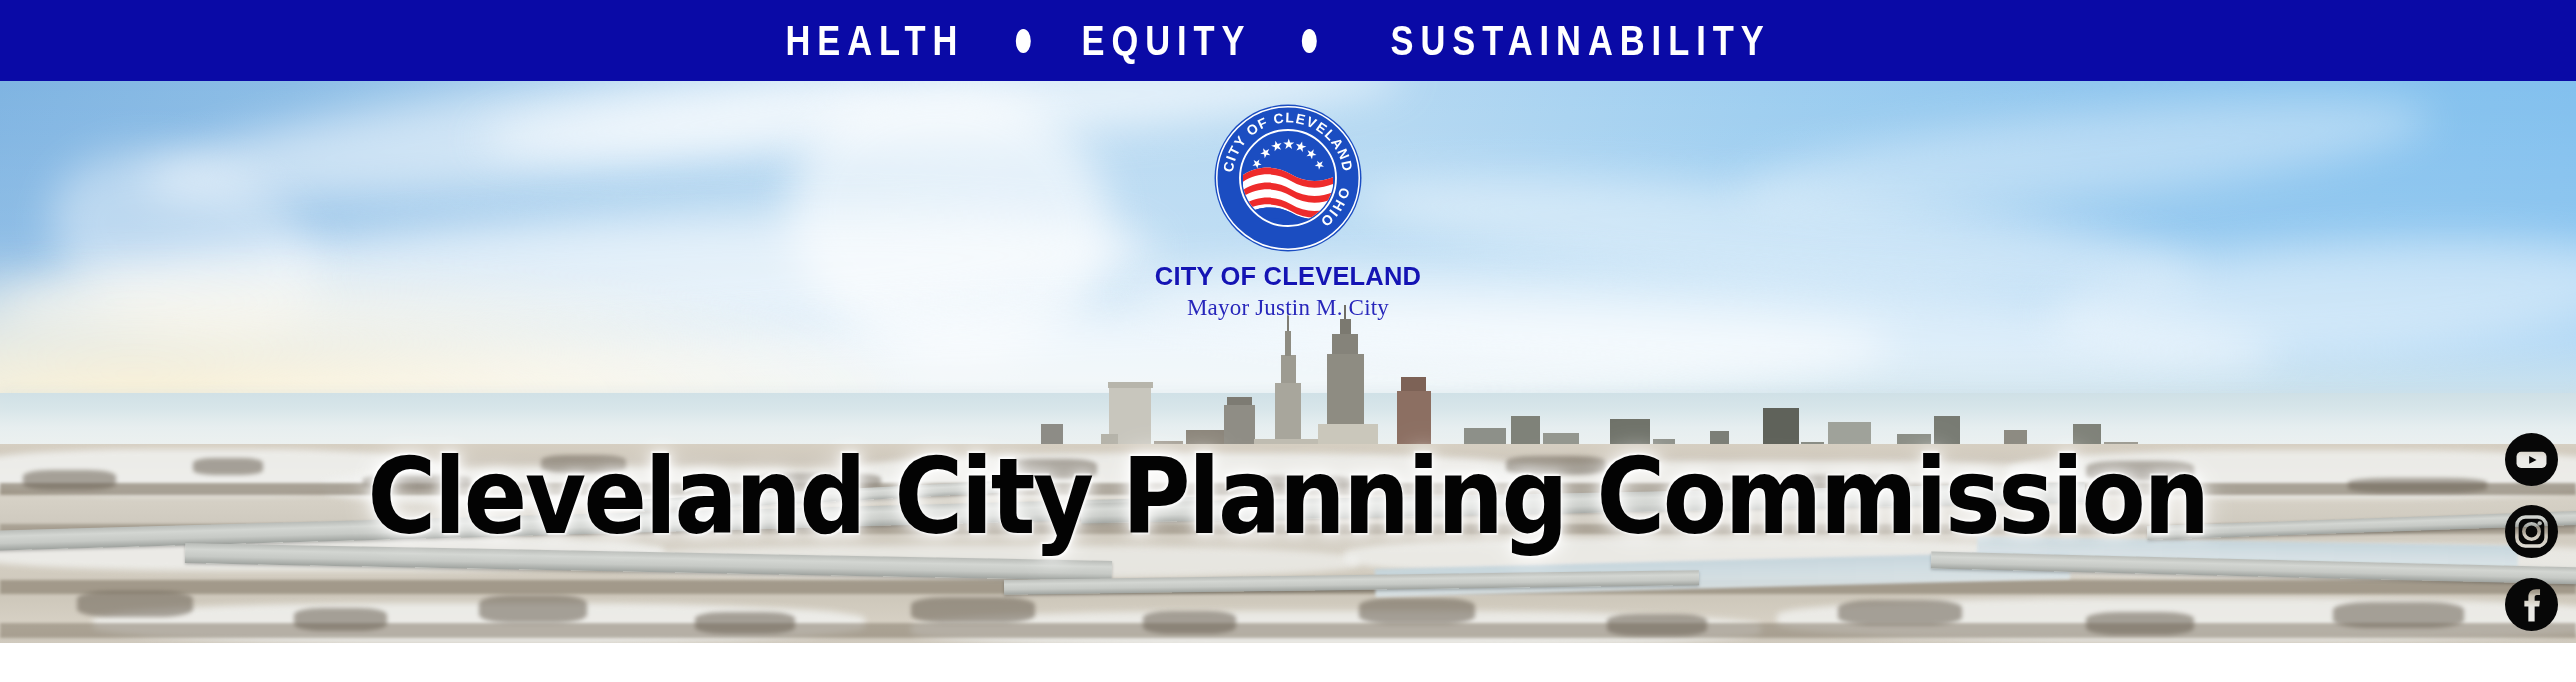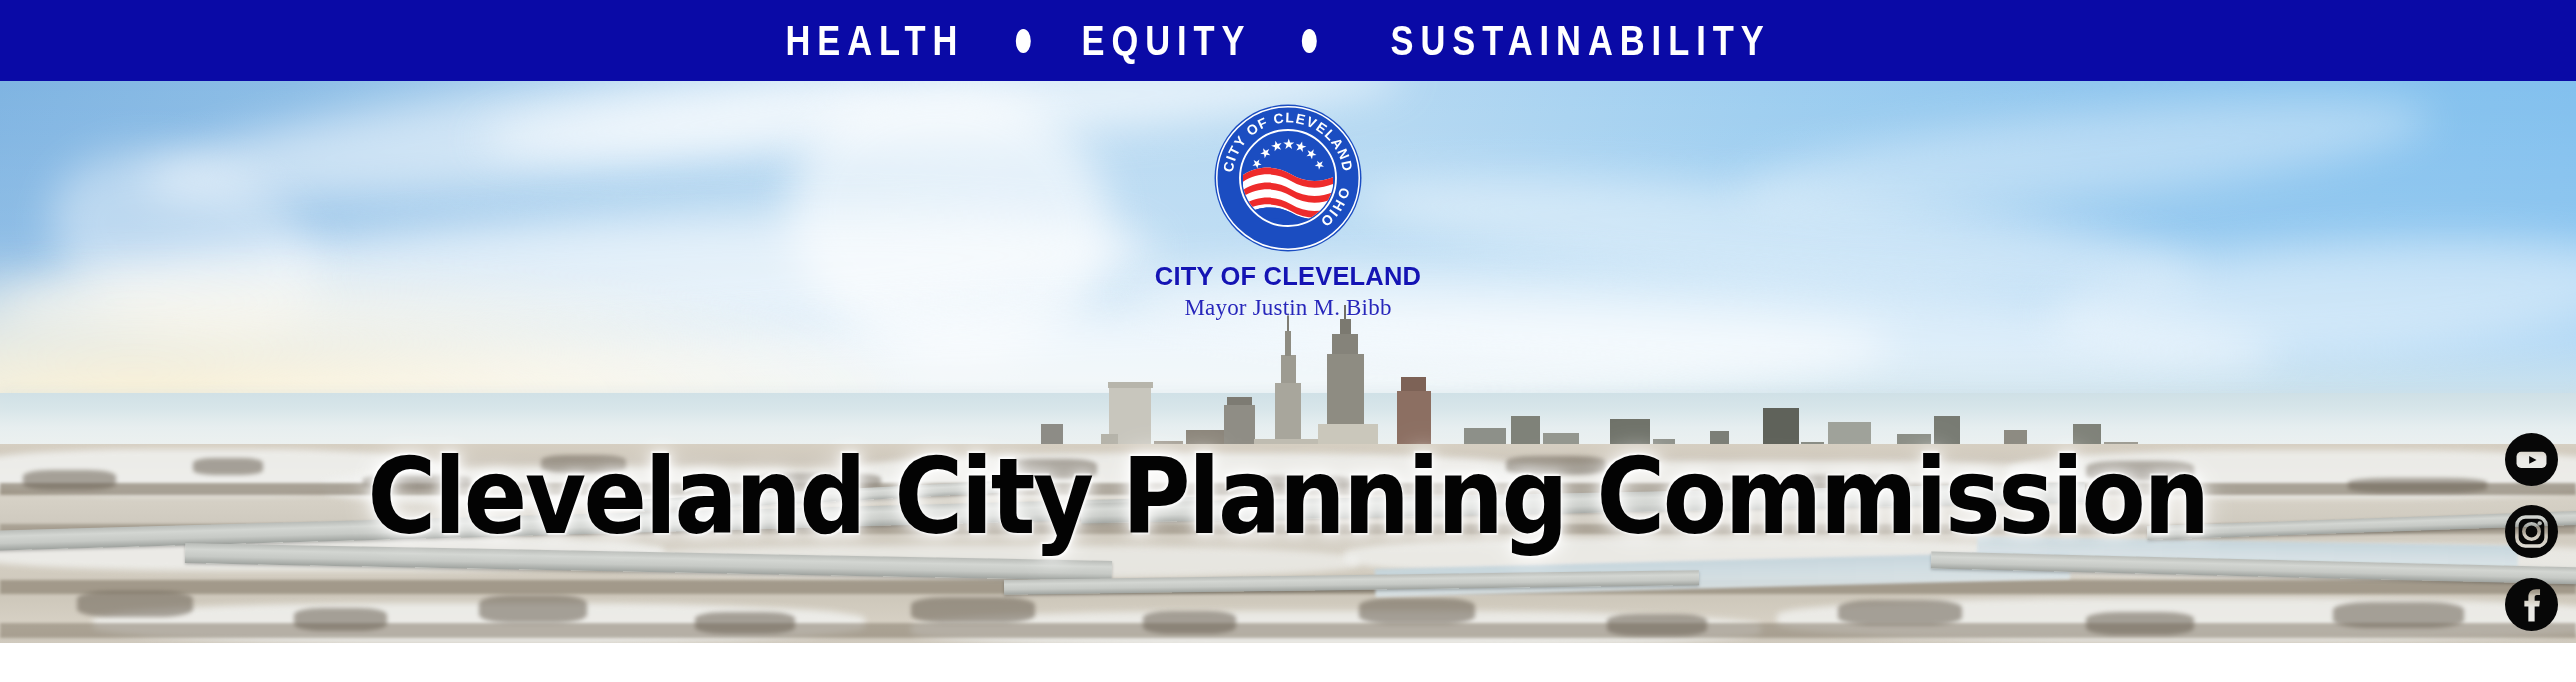--- a/index.html
+++ b/index.html
@@ -412,21 +412,21 @@
         <path d="M104,95 C122,106 142,106 160,99 L160,108 C142,115 122,115 104,104 Z" fill="#EE2B2B"></path>
         <path d="M104,115 C122,126 142,126 160,119 L160,128 C142,135 122,135 104,124 Z" fill="#EE2B2B"></path>
         <path d="M104,135 C122,146 142,146 160,139 L160,148 C142,155 122,155 104,144 Z" fill="#EE2B2B"></path>
 
         <path d="M40,150 C62,136 86,137 104,146 C122,157 142,157 160,150 L160,164 C142,171 122,171 104,160 C86,151 62,150 40,164 Z" fill="#1B4DC1"></path>
       </g>
     </svg>
   </div>
 
   <div class="seal-title">CITY OF CLEVELAND</div>
-  <div class="seal-sub">Mayor Justin M. Bibb</div>
+  <div class="seal-sub">Mayor Justin M. City</div>
 </div>
 
 <div class="headline-wrap">
   <div class="headline">Cleveland City Planning Commission</div>
 </div>
 
 <div class="social-rail">
 
   <a class="social-btn" href="#">
     <svg viewBox="0 0 69 69" xmlns="http://www.w3.org/2000/svg" aria-hidden="true">

